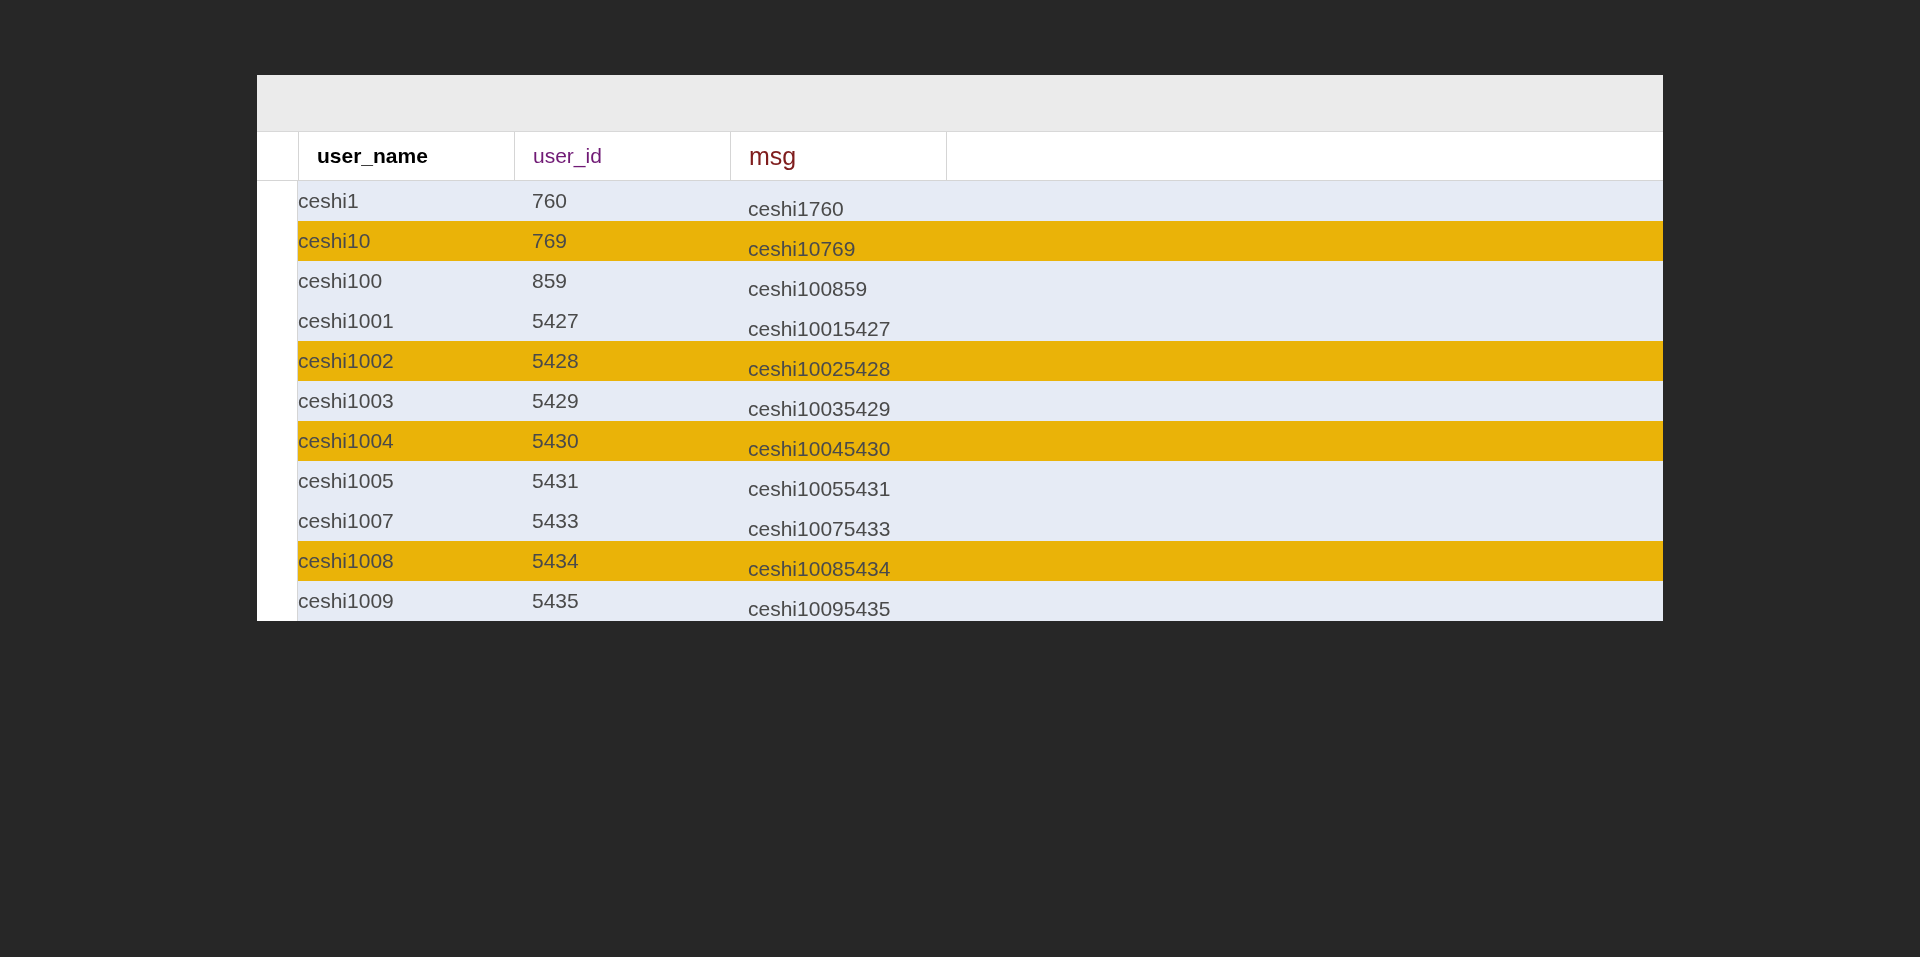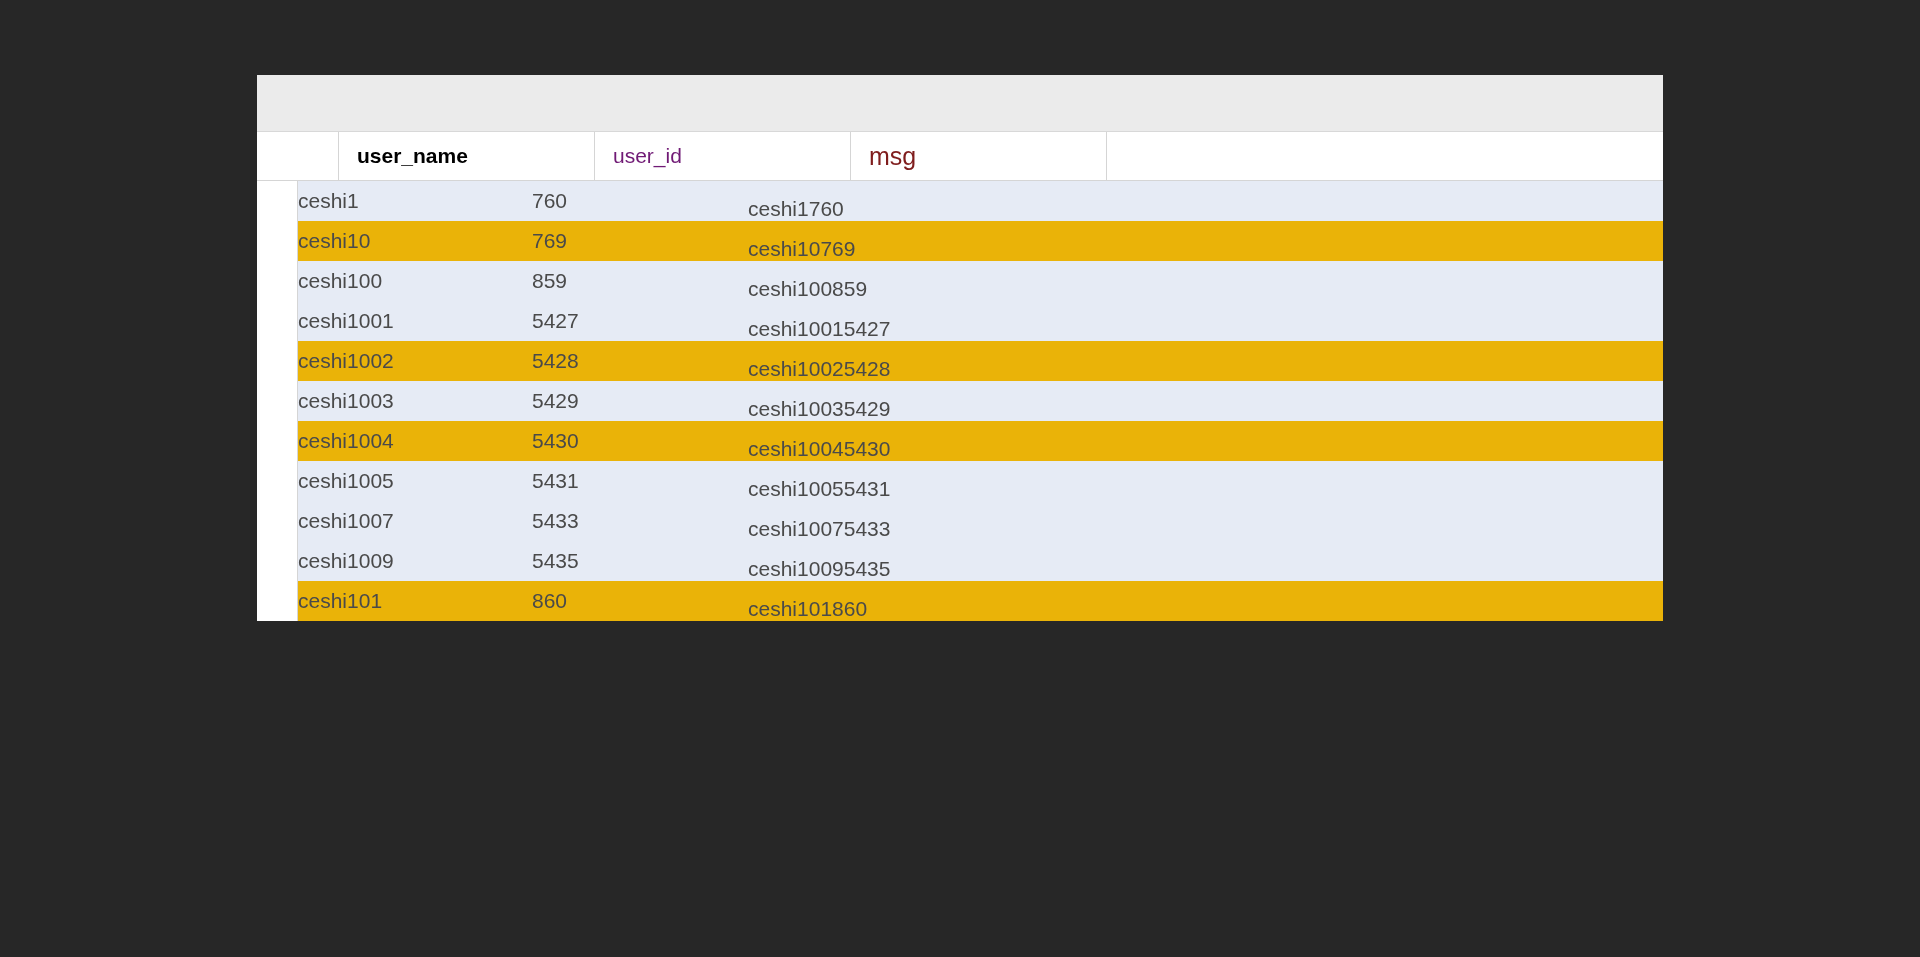--- a/index.html
+++ b/index.html
@@ -33,21 +33,20 @@
       display: flex;
       flex-direction: column;
       width: 100%;
     }
     .thead {
       display: flex;
       background-color: #ffffff;
       border-bottom: 1px solid #d5d5d5;
       height: 49px;
       align-items: center;
-      gap: 40px;
     }
     .row-num-header {
       width: 41px;
       flex: 0 0 41px;
     }
     .col-header {
       border-left: 1px solid #d5d5d5;
       padding-left: 18px;
       display: flex;
       align-items: center;
@@ -193,29 +192,29 @@
           <div class="cell-msg">ceshi10055431</div>
           <div class="cell-rest"></div>
         </div>
         <div class="trow even">
           <div class="cell-rownum"></div>
           <div class="cell-user-name">ceshi1007</div>
           <div class="cell-user-id">5433</div>
           <div class="cell-msg">ceshi10075433</div>
           <div class="cell-rest"></div>
         </div>
+        <div class="trow odd">
+          <div class="cell-rownum"></div>
+          <div class="cell-user-name">ceshi1008</div>
+          <div class="cell-user-id">5434</div>
+          <div class="cell-msg">ceshi10085434</div>
+          <div class="cell-rest"></div>
+        </div>
         <div class="trow even">
           <div class="cell-rownum"></div>
           <div class="cell-user-name">ceshi1009</div>
           <div class="cell-user-id">5435</div>
           <div class="cell-msg">ceshi10095435</div>
-          <div class="cell-rest"></div>
-        </div>
-        <div class="trow odd">
-          <div class="cell-rownum"></div>
-          <div class="cell-user-name">ceshi101</div>
-          <div class="cell-user-id">860</div>
-          <div class="cell-msg">ceshi101860</div>
           <div class="cell-rest"></div>
         </div>
       </div>
   </div>
 </div>
 
 </body></html>

